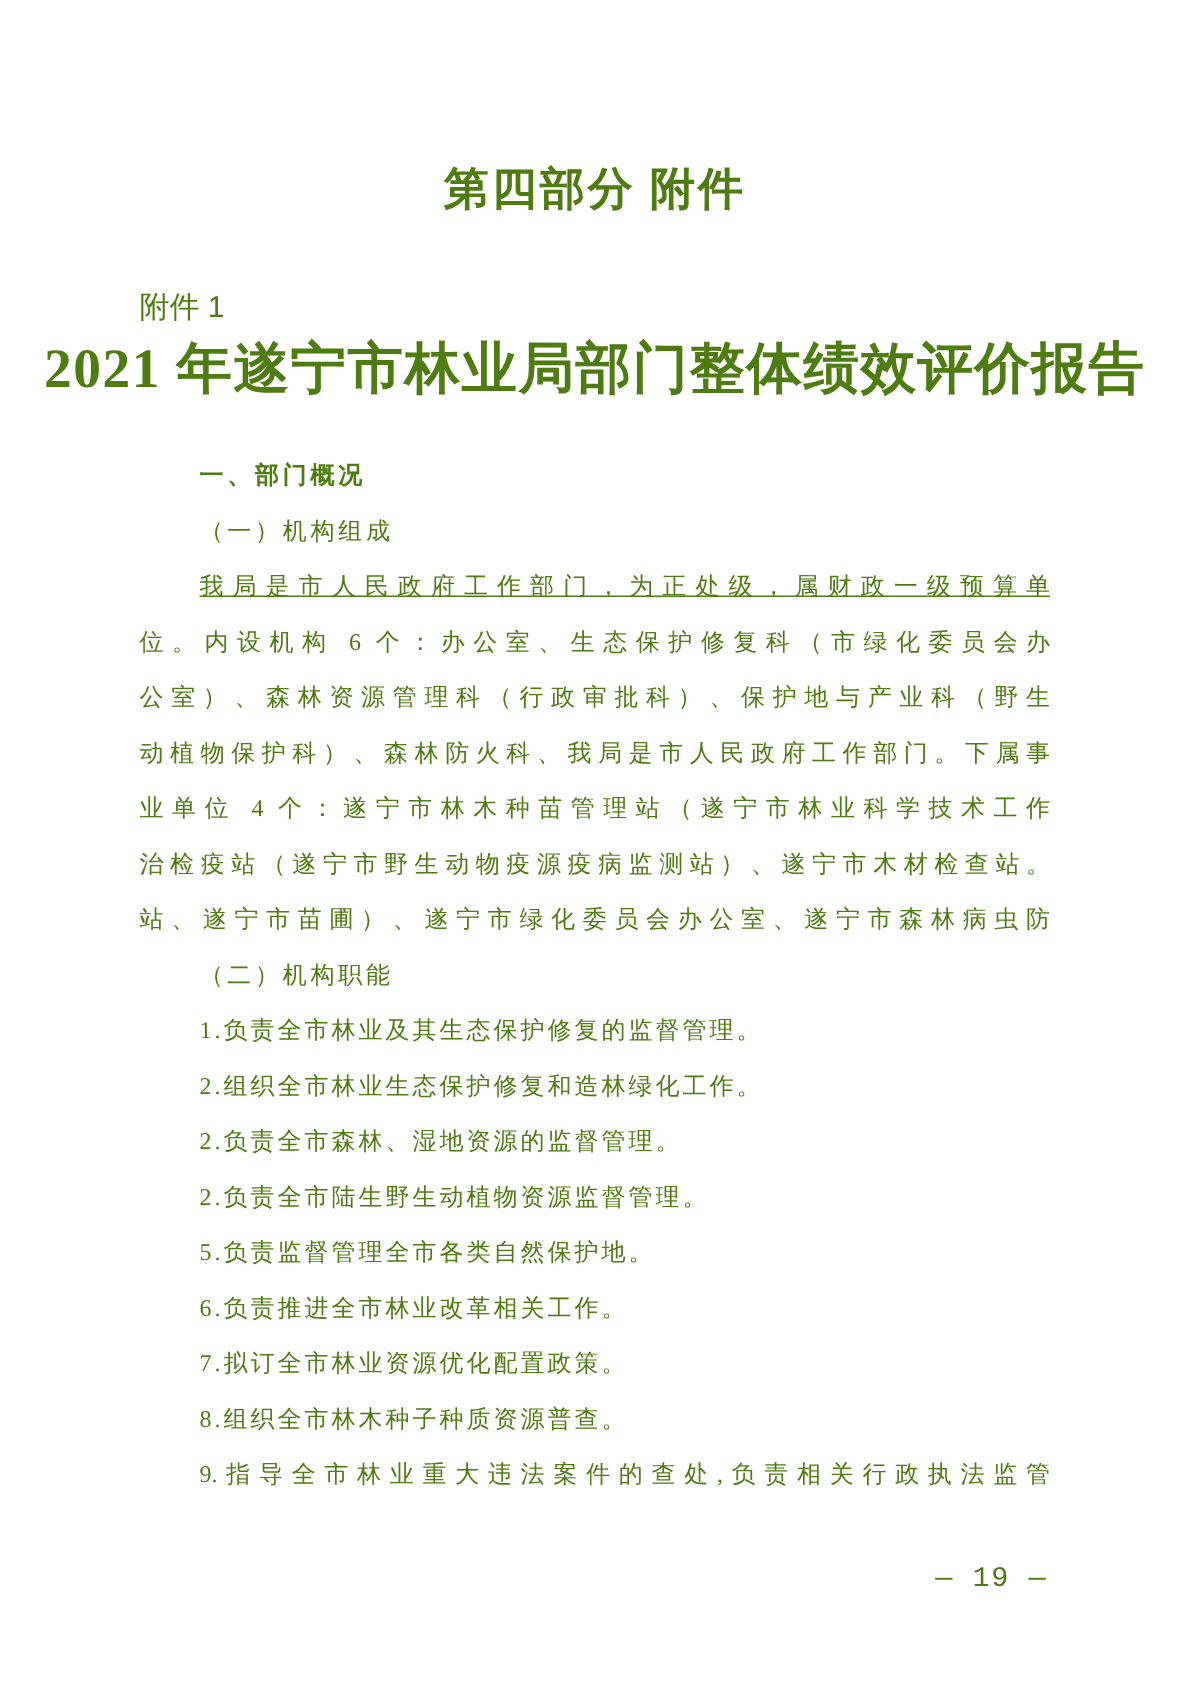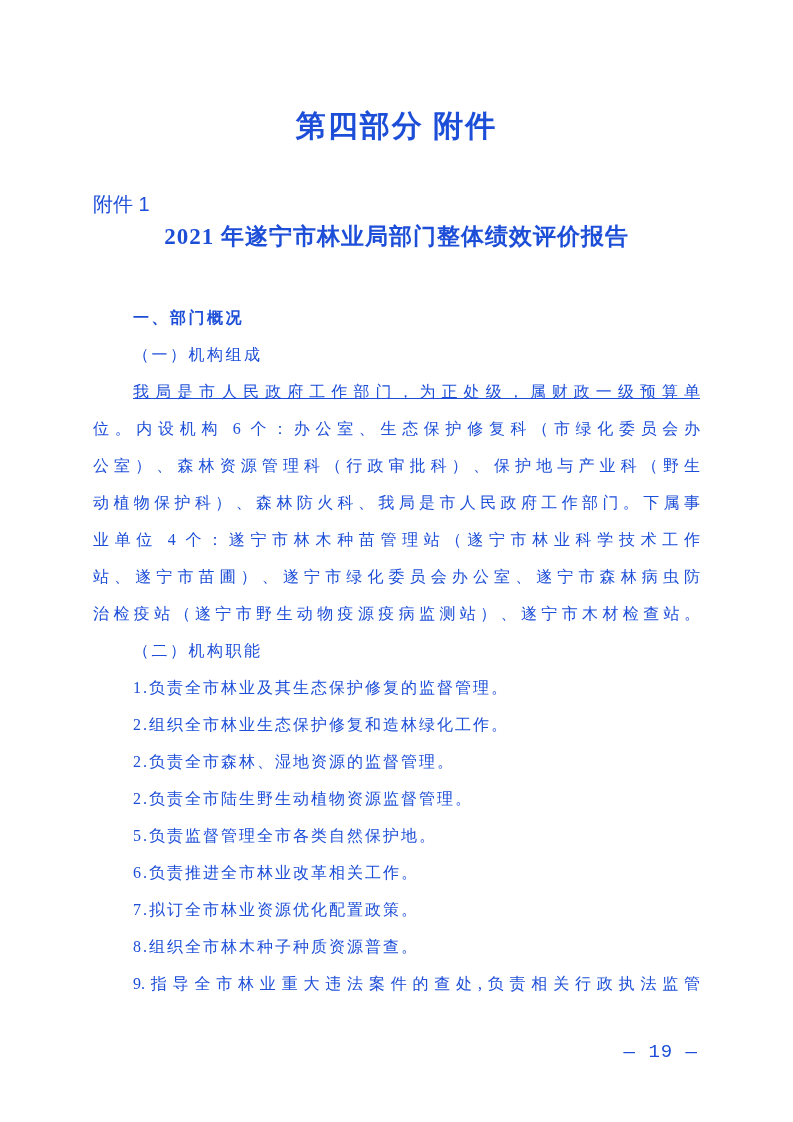--- a/index.html
+++ b/index.html
@@ -2,21 +2,21 @@
 <html><head>
 <meta charset="utf-8">
 <style>
   * { box-sizing: border-box; }
   html, body { margin: 0; padding: 0; background: #ffffff; }
   .page {
     position: relative;
     width: 793px;
     height: 1122px;
     background: #ffffff;
-    color: #1d4ed8;
+    color: #4d7c0f;
     font-family: "Liberation Serif", "DejaVu Serif", serif;
     overflow: hidden;
   }
   .part-heading {
     position: absolute;
     top: 106px; left: 0; width: 100%;
     margin: 0;
     text-align: center;
     font-size: 30px;
     font-weight: 700;
@@ -27,21 +27,21 @@
     position: absolute;
     top: 191px; left: 93px;
     font-family: "Liberation Sans", "DejaVu Sans", sans-serif;
     font-size: 20px;
   }
   .report-title {
     position: absolute;
     top: 221px; left: 0; width: 100%;
     margin: 0;
     text-align: center;
-    font-size: 23px;
+    font-size: 37px;
     font-weight: 700;
     letter-spacing: 1px;
   }
   .body-text {
     position: absolute;
     top: 299px; left: 93px;
     width: 607px;
     font-size: 16px;
     line-height: 37px;
   }
@@ -88,22 +88,22 @@
     <div class="sec-heading">一、部门概况</div>
 
     <div class="sub-heading">（一）机构组成</div>
 
     <div class="paragraph" id="paragraph1">
         <div class="pline pline-first">我局是市人民政府工作部门，为正处级，属财政一级预算单</div>
         <div class="pline">位。内设机构 6 个：办公室、生态保护修复科（市绿化委员会办</div>
         <div class="pline">公室）、森林资源管理科（行政审批科）、保护地与产业科（野生</div>
         <div class="pline">动植物保护科）、森林防火科、我局是市人民政府工作部门。下属事</div>
         <div class="pline">业单位 4 个：遂宁市林木种苗管理站（遂宁市林业科学技术工作</div>
+        <div class="pline">治检疫站（遂宁市野生动物疫源疫病监测站）、遂宁市木材检查站。</div>
         <div class="pline">站、遂宁市苗圃）、遂宁市绿化委员会办公室、遂宁市森林病虫防</div>
-        <div class="pline">治检疫站（遂宁市野生动物疫源疫病监测站）、遂宁市木材检查站。</div>
       </div>
 
     <div class="sub-heading">（二）机构职能</div>
 
     <div class="duty-list" id="dutyList">
         <div class="duty">1.负责全市林业及其生态保护修复的监督管理。</div>
         <div class="duty">2.组织全市林业生态保护修复和造林绿化工作。</div>
         <div class="duty">2.负责全市森林、湿地资源的监督管理。</div>
         <div class="duty">2.负责全市陆生野生动植物资源监督管理。</div>
         <div class="duty">5.负责监督管理全市各类自然保护地。</div>

